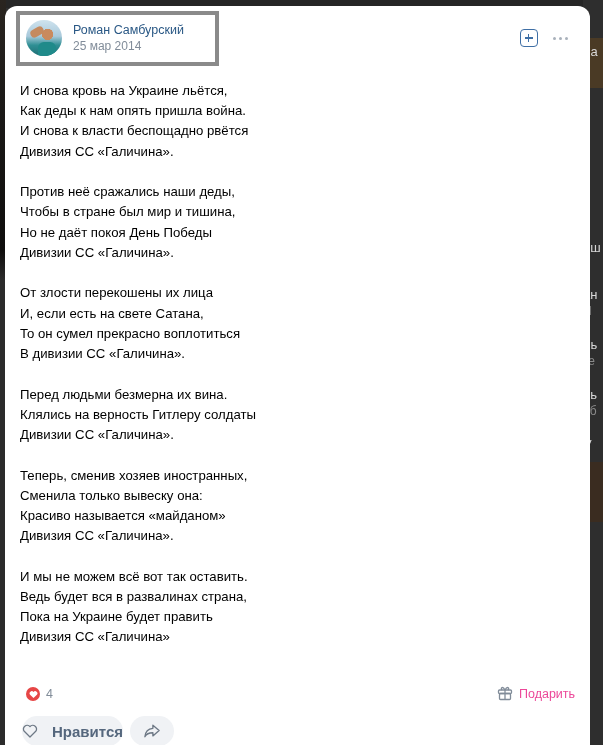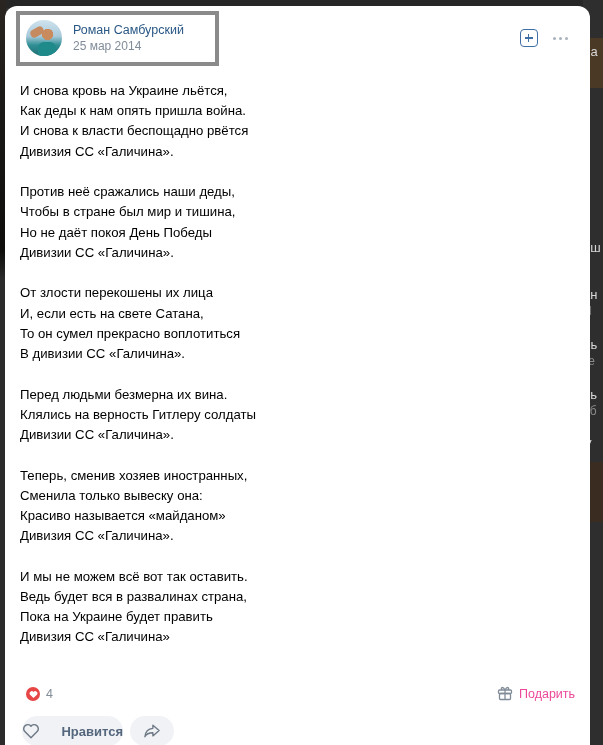--- a/index.html
+++ b/index.html
@@ -72,22 +72,22 @@
   }
   .heart-badge svg { width:9px; height:9px; }
   .reaction-count { font-size: 12.5px; color:#818c99; }
   .gift {
     position: absolute; left: 492px; top: 679px; display:flex; align-items:flex-end; gap:6px;
     color:#ec4899; font-size:12.5px;
   }
   .gift svg { width:16px; height:16px; }
   .like-btn {
     position: absolute; left: 17px; top: 710px; width: 101px; height: 30px;
-    background:#f0f2f5; border-radius: 15px; display:flex; align-items:center; justify-content:space-between; gap:14px;
-    color:#55677d; font-size: 13px; font-weight: bold;
+    background:#f0f2f5; border-radius: 15px; display:flex; align-items:center; justify-content:flex-start; gap:14px;
+    color:#55677d; font-size: 15px; font-weight: bold;
   }
   .like-btn svg { width:18px; height:16px; }
   .share-btn {
     position: absolute; left: 125px; top: 710px; width: 44px; height: 30px;
     background:#f0f2f5; border-radius: 15px; display:flex; align-items:center; justify-content:center;
   }
   .share-btn svg { width:18px; height:16px; }
 </style>
 </head>
 <body>

